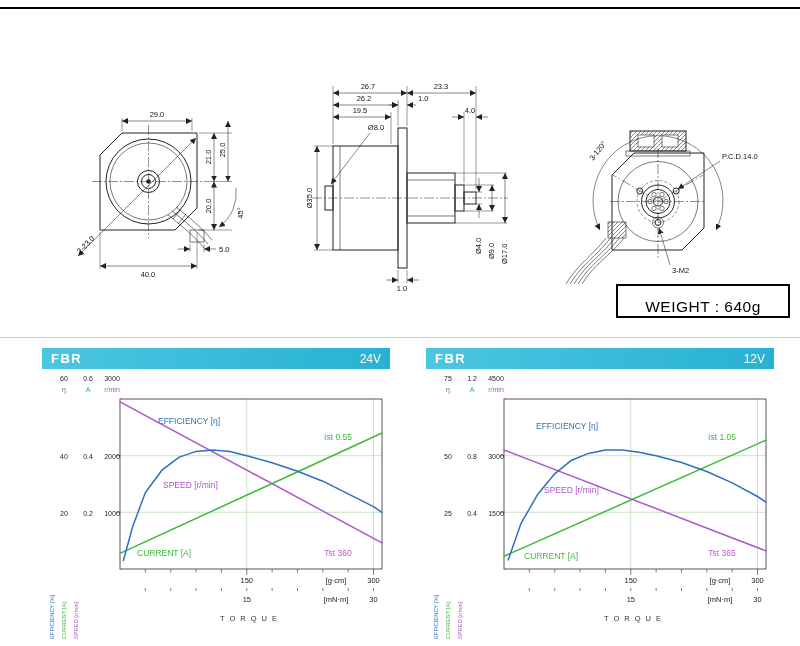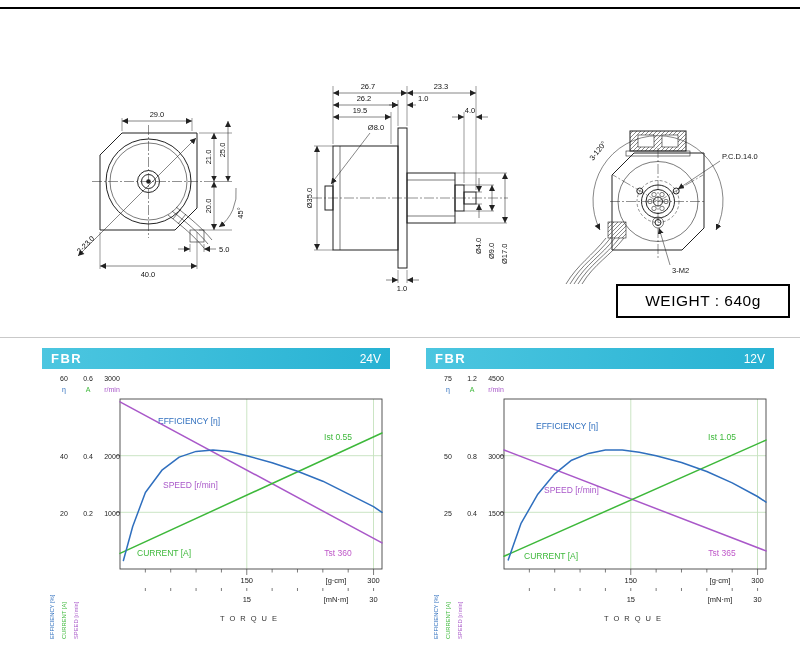--- a/index.html
+++ b/index.html
@@ -1,21 +1,21 @@
 <!DOCTYPE html>
 <html><head>
 <meta charset="utf-8">
 <style>
   *{margin:0;padding:0;box-sizing:border-box}
   html,body{width:800px;height:646px;background:#fff;font-family:"Liberation Sans",sans-serif;position:relative;overflow:hidden}
   .rule-top{position:absolute;top:7px;left:0;width:800px;height:2px;background:#000}
   .rule-mid{position:absolute;top:337px;left:0;width:800px;height:1px;background:#c9c9c9}
   .drawings{position:absolute;top:28px;left:0}
   .weight-box{position:absolute;top:284px;left:616px;width:174px;height:34px;border:2px solid #000;
-    display:flex;align-items:center;justify-content:center;font-size:15.5px;color:#000;letter-spacing:.5px;background:#fff}
+    display:flex;align-items:flex-end;justify-content:center;font-size:15.5px;color:#000;letter-spacing:.5px;background:#fff}
   .chart-panel{position:absolute;top:348px;width:348px}
   .chart-panel.p0{left:42px}.chart-panel.p1{left:426px}
   .chart-header{height:21px;background:linear-gradient(90deg,#4cc6e0,#27b2d3);display:flex;align-items:center;justify-content:space-between;padding:0 9px;color:#fff}
   .chart-header .model{font-size:13px;font-weight:bold;letter-spacing:1.5px}
   .chart-header .volt{font-size:12px;font-weight:normal}
   svg text{font-family:"Liberation Sans",sans-serif}
   
   .ln{fill:none;stroke:#222;stroke-width:1}
   .thin{fill:none;stroke:#222;stroke-width:.6}
   .cl{fill:none;stroke:#222;stroke-width:.5;stroke-dasharray:10 2 2 2}

